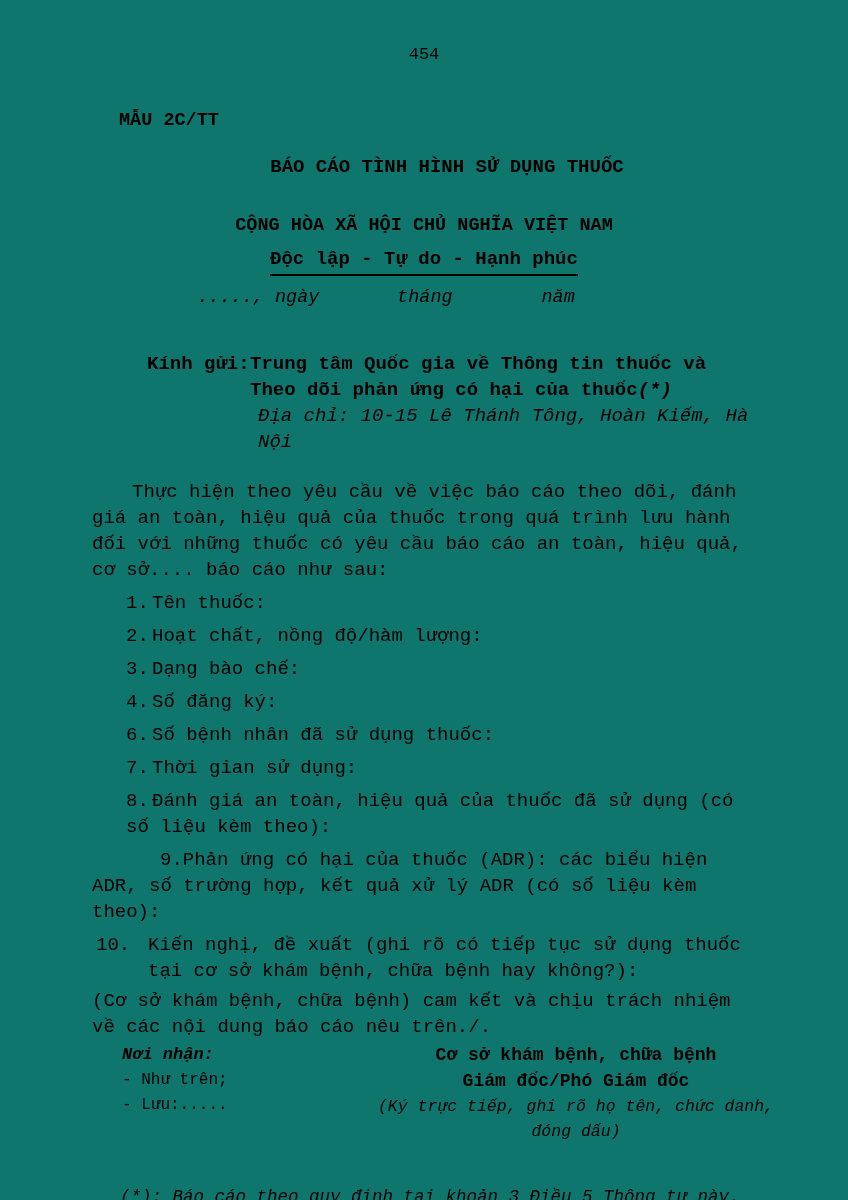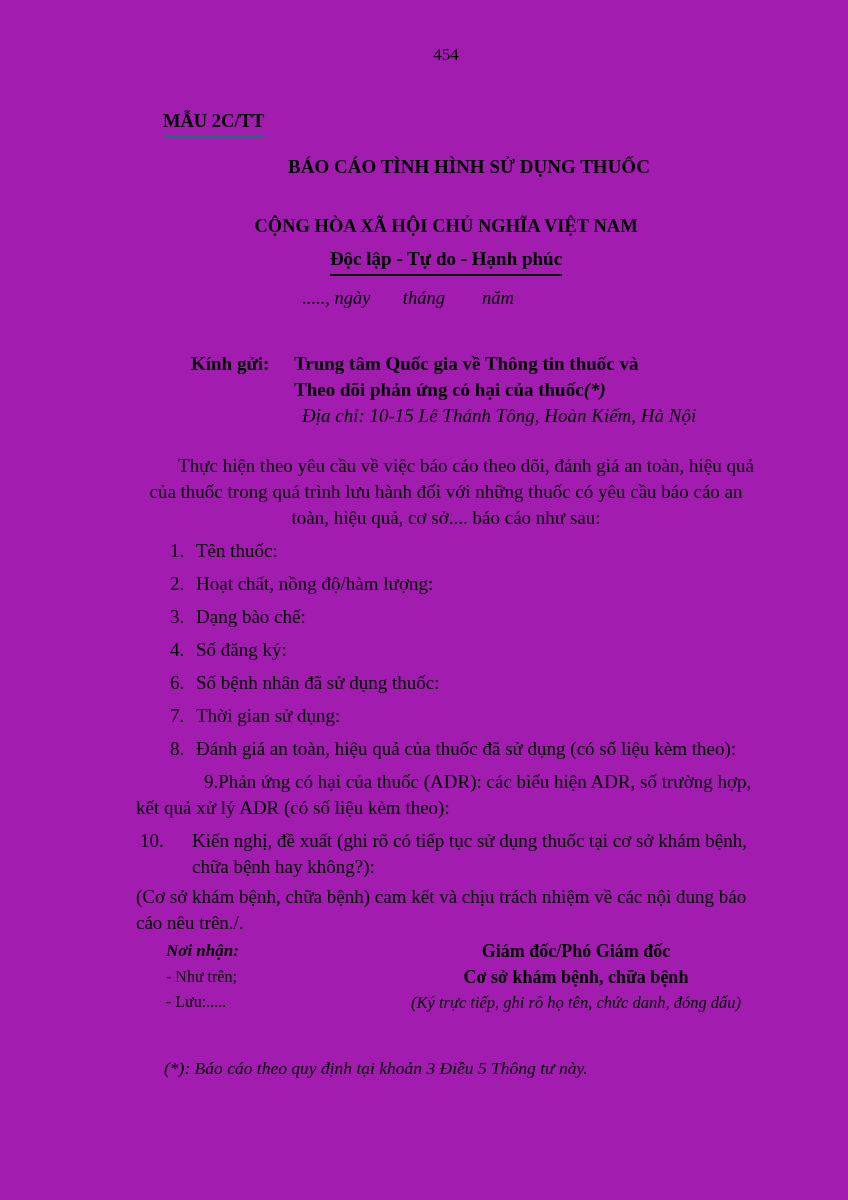--- a/index.html
+++ b/index.html
@@ -1,27 +1,26 @@
 <!DOCTYPE html>
 <html><head>
 <meta charset="utf-8">
 <style>
   * { margin:0; padding:0; box-sizing:border-box; }
   html,body { background:#ffffff; }
   .page {
     position:relative;
     width:848px; height:1200px;
     margin:0 auto;
-    background:#a21caf;
+    background:#0f766e;
     color:#000000;
-    font-family:Liberation Serif, serif;
+    font-family:Liberation Mono, monospace;
     font-size:19px;
     line-height:26px;
     overflow:hidden;
-    padding-left:44px;
   }
   .page-number { padding-top:42px; text-align:center; font-size:17px; }
   .form-code { margin:40px 0 0 119px; font-size:18.5px; font-weight:bold; }
   .form-code .u { display:inline-block; border-bottom:2px solid #0f766e; padding-bottom:1px; }
   .doc-title { margin-top:17px; text-align:center; padding-left:46px; font-weight:bold; font-size:19px; }
 
   .hdr { display:flex; margin:34px 92px 0 92px; }
   .hdr-left { width:252px; text-align:center; }
   .org-name { font-weight:bold; font-size:18px; line-height:25px; }
   .org-no { text-align:left; padding-left:54px; margin-top:5px; font-size:19px; }
@@ -31,21 +30,21 @@
   .motto .u { display:inline-block; border-bottom:2px solid #000; padding-bottom:2px; }
   .date-line { margin-top:9px; margin-right:76px; font-style:italic; white-space:pre; font-size:18.5px; }
 
   .kg { display:flex; margin:40px 92px 0 147px; }
   .kg-label { font-weight:bold; width:103px; flex:none; }
   .kg-line1, .kg-line2 { font-weight:bold; }
   .kg-line2 .note { font-style:italic; }
   .kg-line3 { font-style:italic; padding-left:8px; }
 
   .body-text { margin:24px 92px 0 92px; }
-  .intro { text-indent:40px;text-align:center; }
+  .intro { text-indent:40px; }
   .num { display:inline-block; min-width:26px; }
   .li { margin:7px 0 0 34px; }
   .li9 { margin:7px 0 0 0; text-indent:34px; }
   .li10 { margin:7px 0 0 0; padding-left:56px; text-indent:-26px; }
   .commit { margin-top:4px; }
 
   .footer { display:flex; margin-top:2px; }
   .fn-left { margin-left:122px; flex:none; }
   .noi-nhan { font-weight:bold; font-style:italic; font-size:17px; line-height:26px; }
   .fn-item { font-size:16px; line-height:25px; }
@@ -103,21 +102,21 @@
     <p class="commit">(Cơ sở khám bệnh, chữa bệnh) cam kết và chịu trách nhiệm về các nội dung báo cáo nêu trên./.</p>
   </div>
 
   <div class="footer">
     <div class="fn-left">
       <div class="noi-nhan">Nơi nhận:</div>
       <div class="fn-item">- Như trên;</div>
       <div class="fn-item">- Lưu:.....</div>
     </div>
     <div class="fn-right">
+      <div class="sig-bold">Cơ sở khám bệnh, chữa bệnh</div>
       <div class="sig-bold">Giám đốc/Phó Giám đốc</div>
-      <div class="sig-bold">Cơ sở khám bệnh, chữa bệnh</div>
       <div class="sig-note">(Ký trực tiếp, ghi rõ họ tên, chức danh, đóng dấu)</div>
     </div>
   </div>
 
   <div class="footnote">(*): Báo cáo theo quy định tại khoản 3 Điều 5 Thông tư này.</div>
 
 </div>
 
 </body></html>

